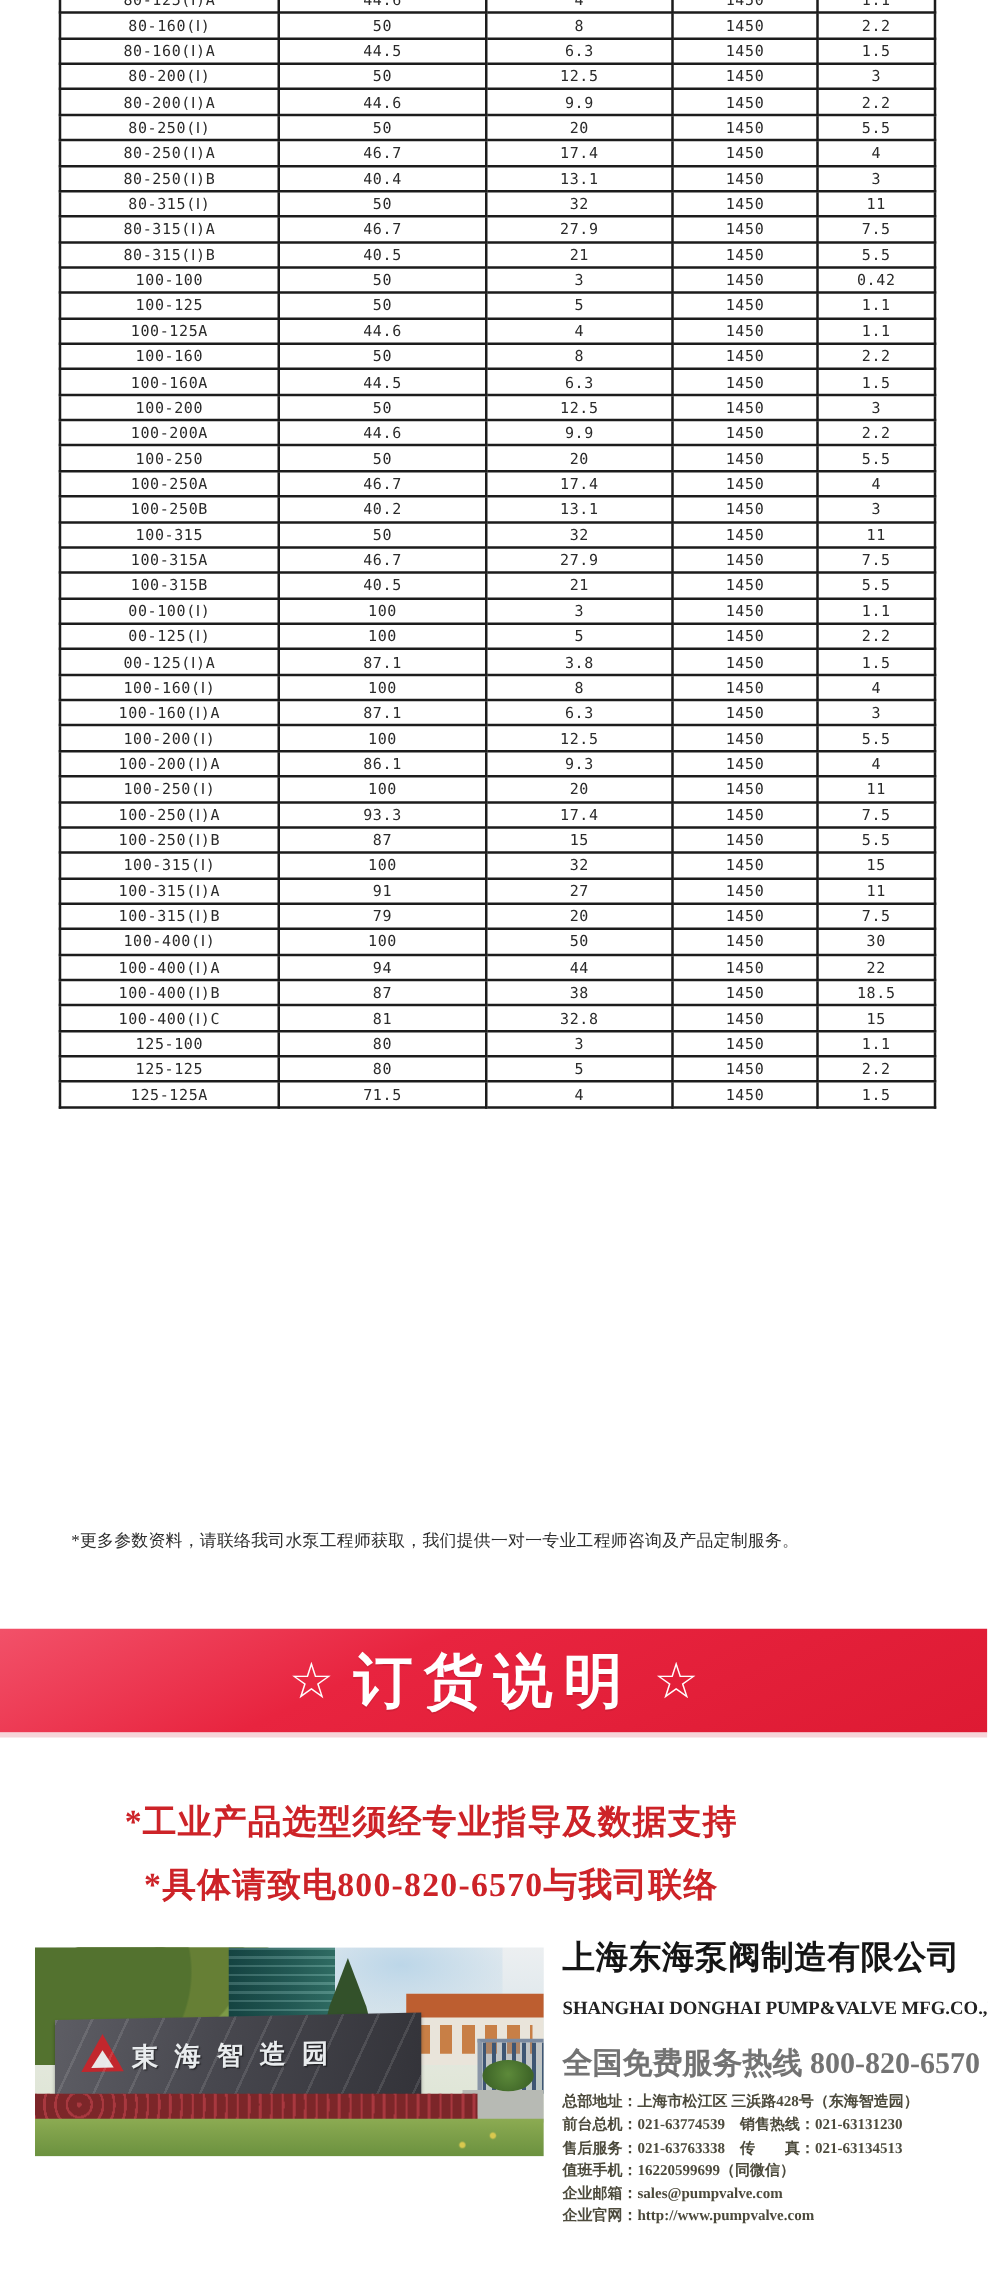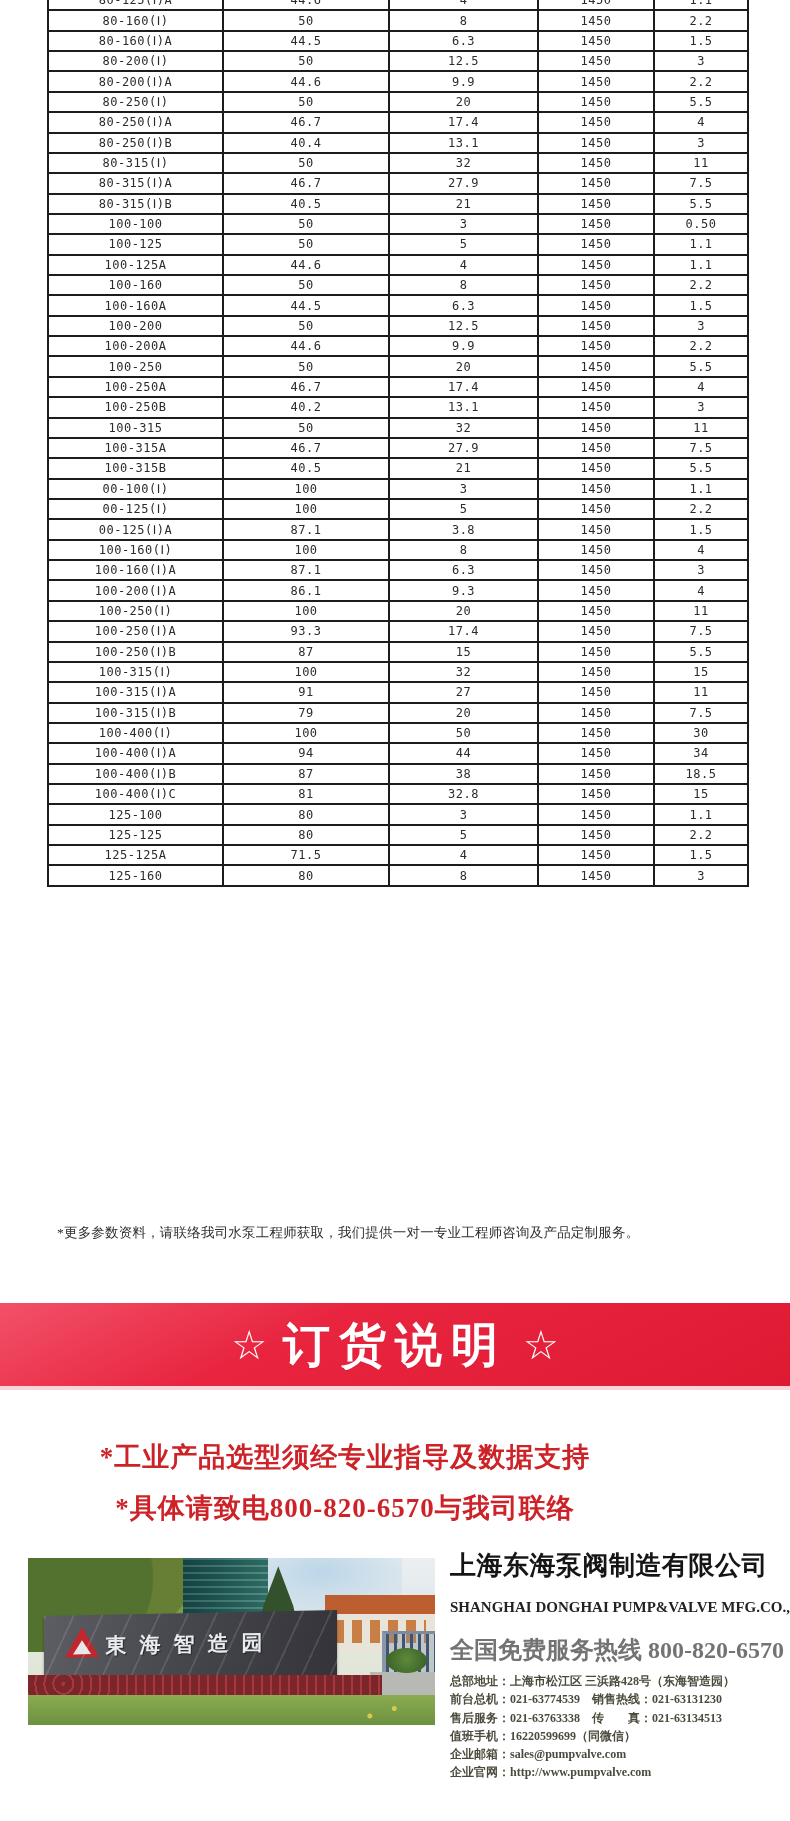--- a/index.html
+++ b/index.html
@@ -178,21 +178,21 @@
             <td>40.5</td>
             <td>21</td>
             <td>1450</td>
             <td>5.5</td>
           </tr>
           <tr>
             <td>100-100</td>
             <td>50</td>
             <td>3</td>
             <td>1450</td>
-            <td>0.50</td>
+            <td>0.42</td>
           </tr>
           <tr>
             <td>100-125</td>
             <td>50</td>
             <td>5</td>
             <td>1450</td>
             <td>1.1</td>
           </tr>
           <tr>
             <td>100-125A</td>
@@ -300,20 +300,27 @@
             <td>4</td>
           </tr>
           <tr>
             <td>100-160(Ⅰ)A</td>
             <td>87.1</td>
             <td>6.3</td>
             <td>1450</td>
             <td>3</td>
           </tr>
           <tr>
+            <td>100-200(Ⅰ)</td>
+            <td>100</td>
+            <td>12.5</td>
+            <td>1450</td>
+            <td>5.5</td>
+          </tr>
+          <tr>
             <td>100-200(Ⅰ)A</td>
             <td>86.1</td>
             <td>9.3</td>
             <td>1450</td>
             <td>4</td>
           </tr>
           <tr>
             <td>100-250(Ⅰ)</td>
             <td>100</td>
             <td>20</td>
@@ -360,21 +367,21 @@
             <td>100</td>
             <td>50</td>
             <td>1450</td>
             <td>30</td>
           </tr>
           <tr>
             <td>100-400(Ⅰ)A</td>
             <td>94</td>
             <td>44</td>
             <td>1450</td>
-            <td>34</td>
+            <td>22</td>
           </tr>
           <tr>
             <td>100-400(Ⅰ)B</td>
             <td>87</td>
             <td>38</td>
             <td>1450</td>
             <td>18.5</td>
           </tr>
           <tr>
             <td>100-400(Ⅰ)C</td>
@@ -396,27 +403,20 @@
             <td>5</td>
             <td>1450</td>
             <td>2.2</td>
           </tr>
           <tr>
             <td>125-125A</td>
             <td>71.5</td>
             <td>4</td>
             <td>1450</td>
             <td>1.5</td>
-          </tr>
-          <tr>
-            <td>125-160</td>
-            <td>80</td>
-            <td>8</td>
-            <td>1450</td>
-            <td>3</td>
           </tr>
         </tbody>
     </table>
   </div>
 
   <div class="note">*更多参数资料，请联络我司水泵工程师获取，我们提供一对一专业工程师咨询及产品定制服务。</div>
 
   <div class="banner">
     <span class="star">☆</span>
     <span class="title">订货说明</span>

